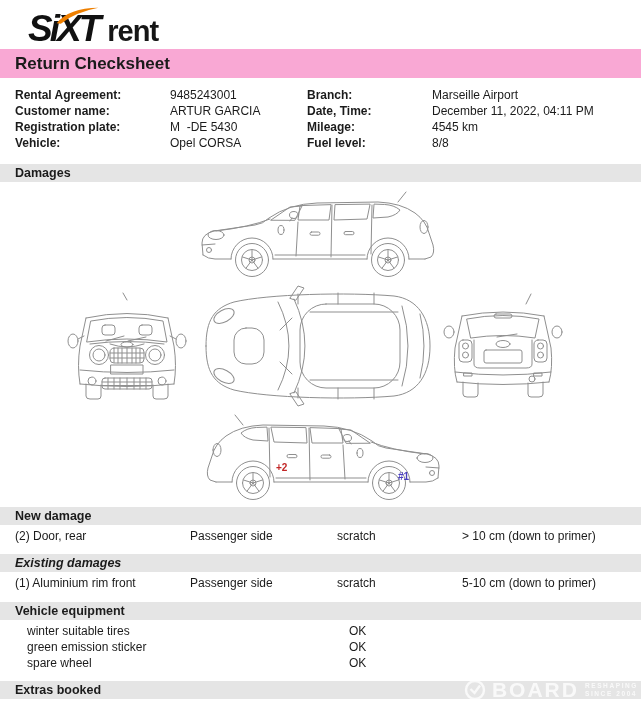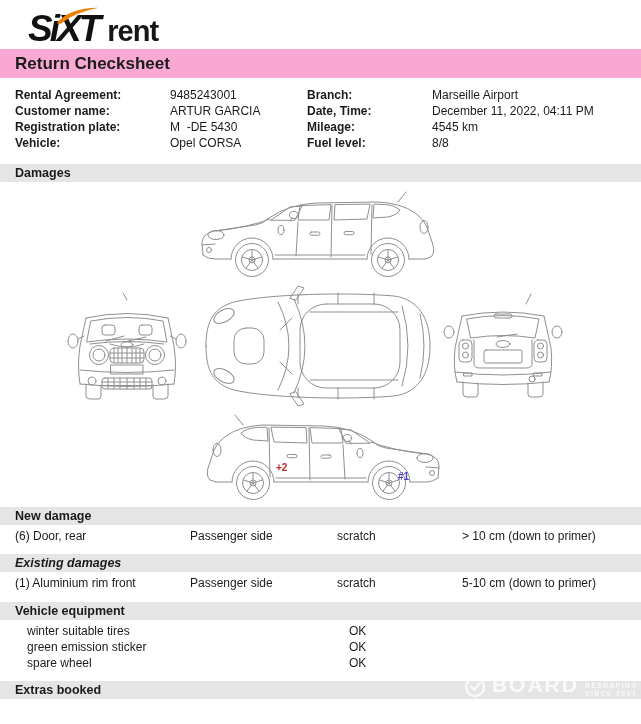--- a/index.html
+++ b/index.html
@@ -47,21 +47,21 @@
   .marker-existing { left:398px; top:289px; }
 
   
   .dmg-row { display:grid; grid-template-columns:175px 147px 125px 1fr; padding:4px 0 6px 15px; font-size:12px; line-height:15px; }
 
   
   .equip-block { padding-top:3px; }
   .equip-row { display:grid; grid-template-columns:322px 1fr; padding-left:27px; font-size:12px; line-height:16px; }
 
   
-  .watermark { position:absolute; right:3px; top:-5px; height:28px; display:flex; gap:6px; color:#fff; opacity:.78; }
+  .watermark { position:absolute; right:3px; top:-5px; height:28px; display:flex; align-items:center; gap:6px; color:#fff; opacity:.78; }
   .wm-shield { flex:0 0 auto; }
   .wm-name { font-size:21px; font-weight:bold; letter-spacing:2px; }
   .wm-tags { display:flex; flex-direction:column; justify-content:center; }
   .wm-tag { font-size:6.5px; font-weight:bold; letter-spacing:1.6px; line-height:8px; }
 </style>
 </head>
 <body>
 
 <div class="page">
 
@@ -231,21 +231,21 @@
     <svg class="svg-side-bottom" width="250" height="98" viewBox="0 0 250 98">
       <use href="#sideCarG" transform="translate(250,0) scale(-1,1)"></use>
     </svg>
 
     <span class="marker marker-new" style="color: rgb(194, 37, 37);">+2</span>
     <span class="marker marker-existing" style="color: rgb(74, 63, 191);">#1</span>
   </div>
 
   <div class="bar">New damage</div>
   <div class="dmg-row">
-    <span>(6) Door, rear</span>
+    <span>(2) Door, rear</span>
     <span>Passenger side</span>
     <span>scratch</span>
     <span>&gt; 10 cm (down to primer)</span>
   </div>
 
   <div class="bar mt4">Existing damages</div>
   <div class="dmg-row">
     <span>(1) Aluminium rim front</span>
     <span>Passenger side</span>
     <span>scratch</span>

